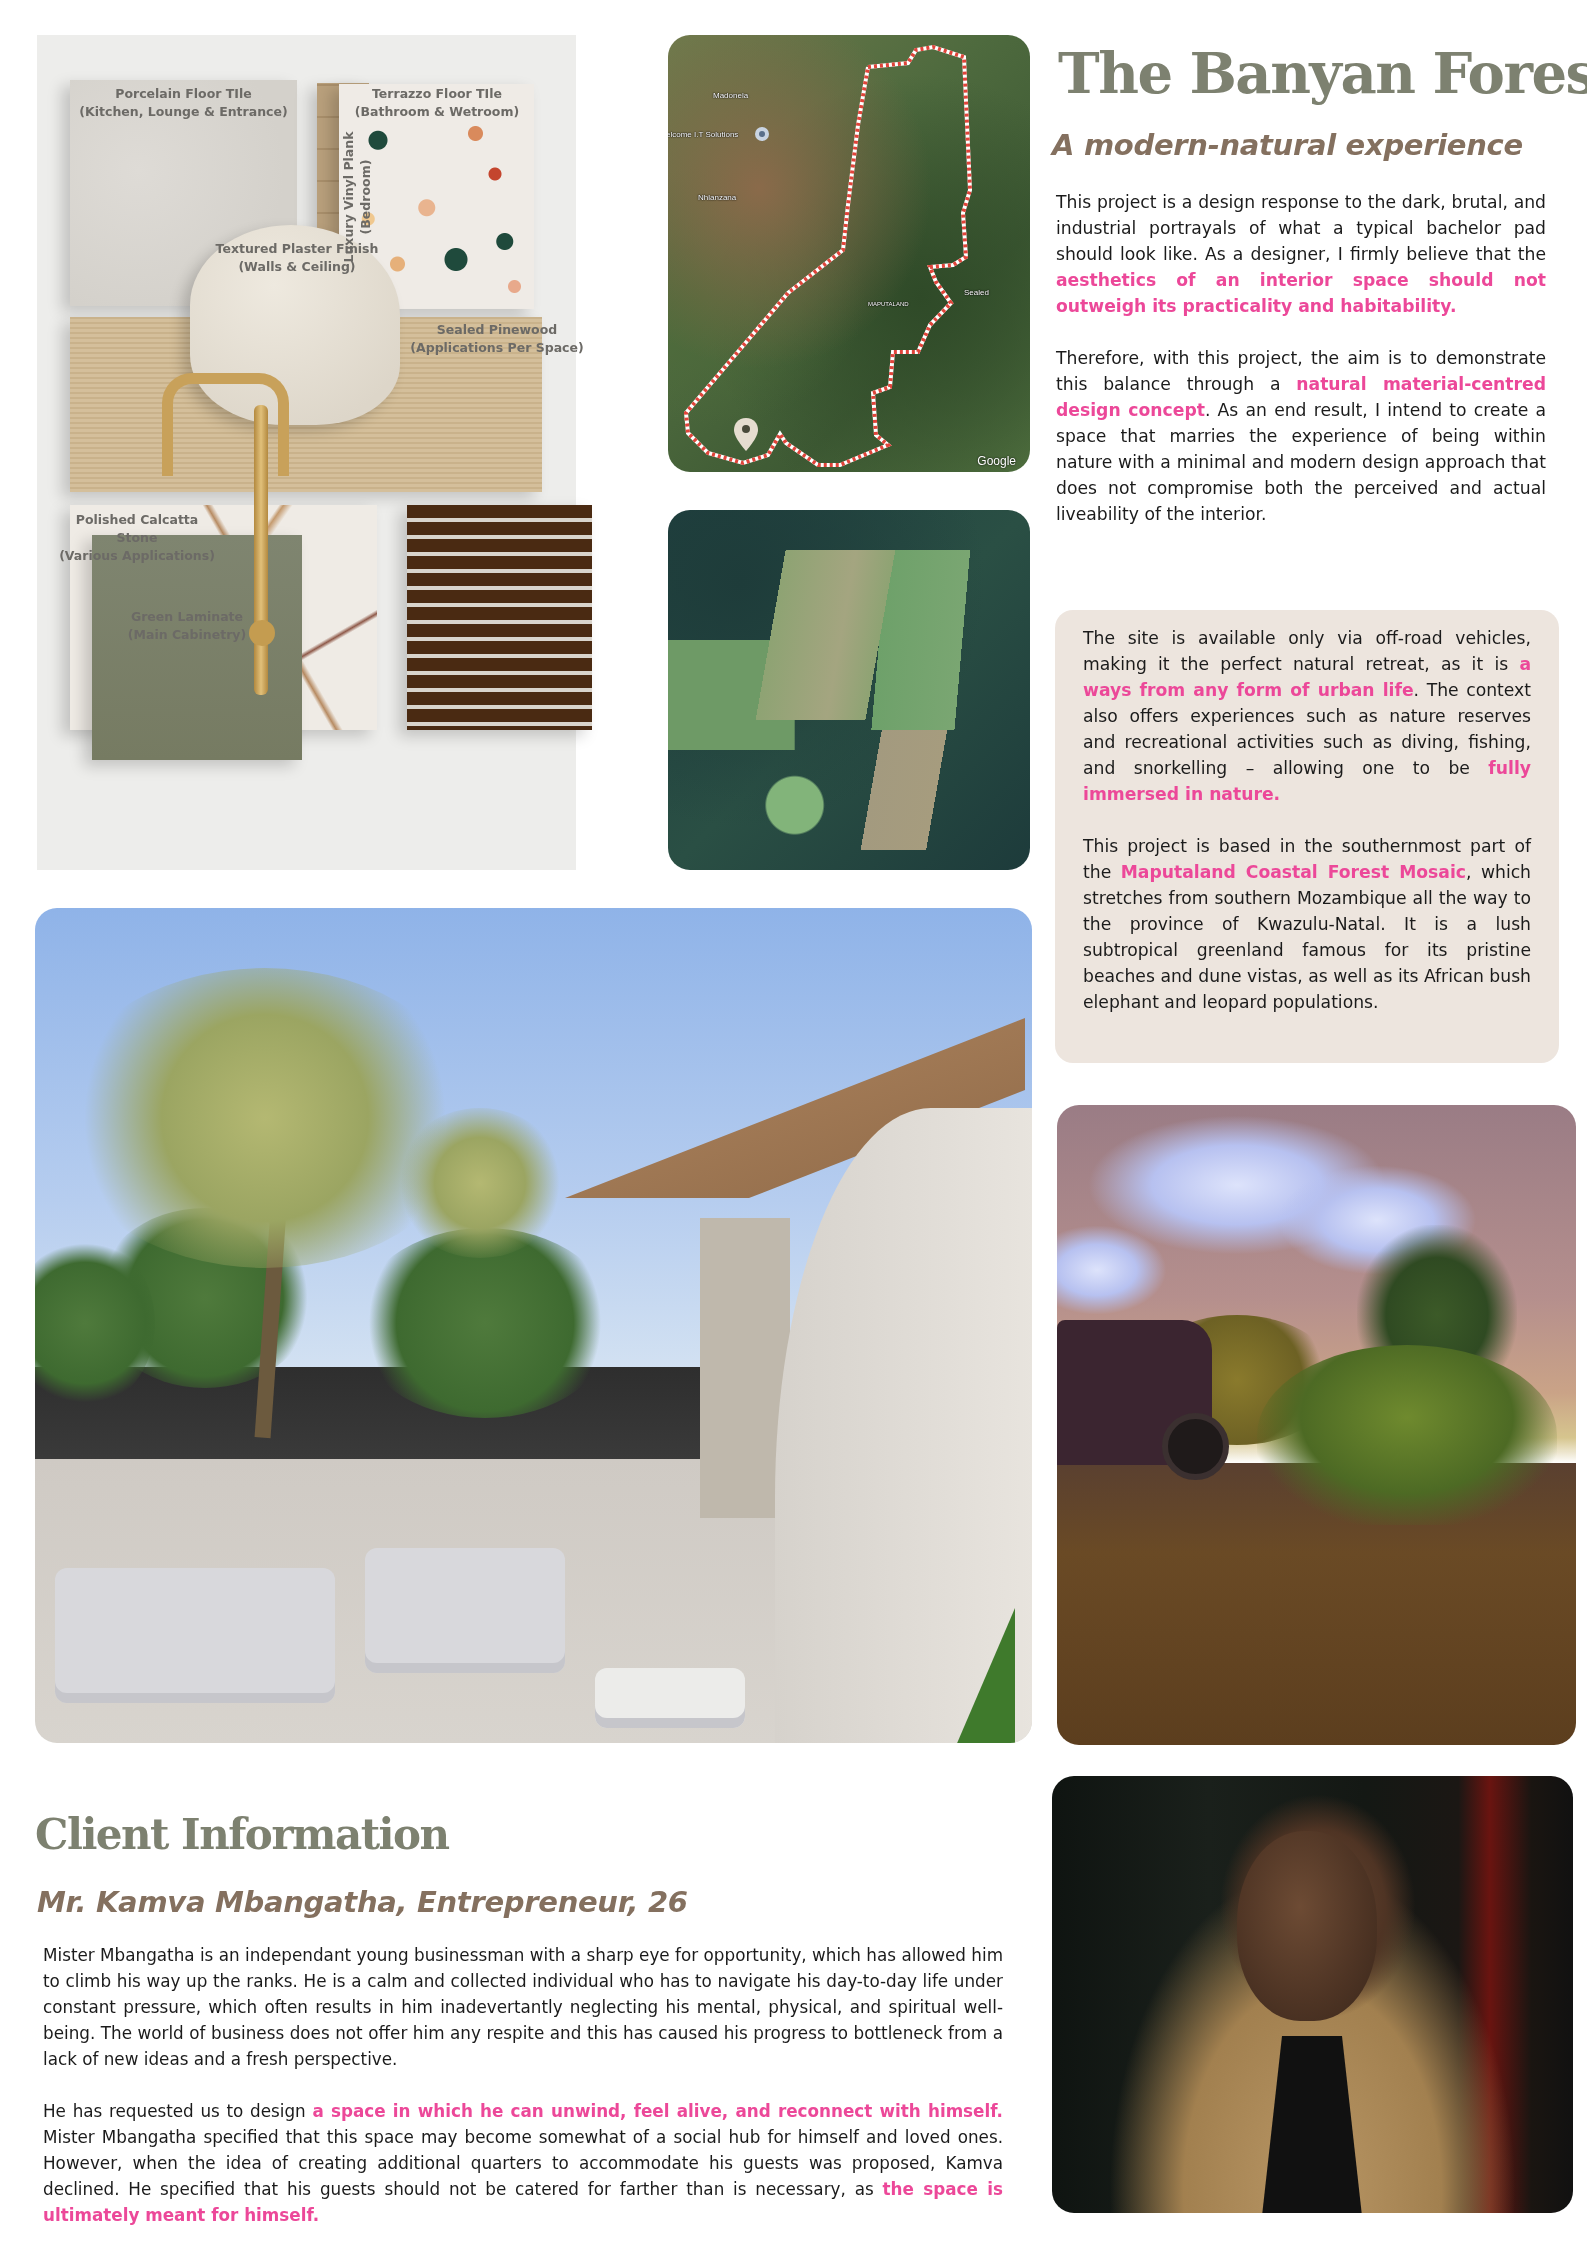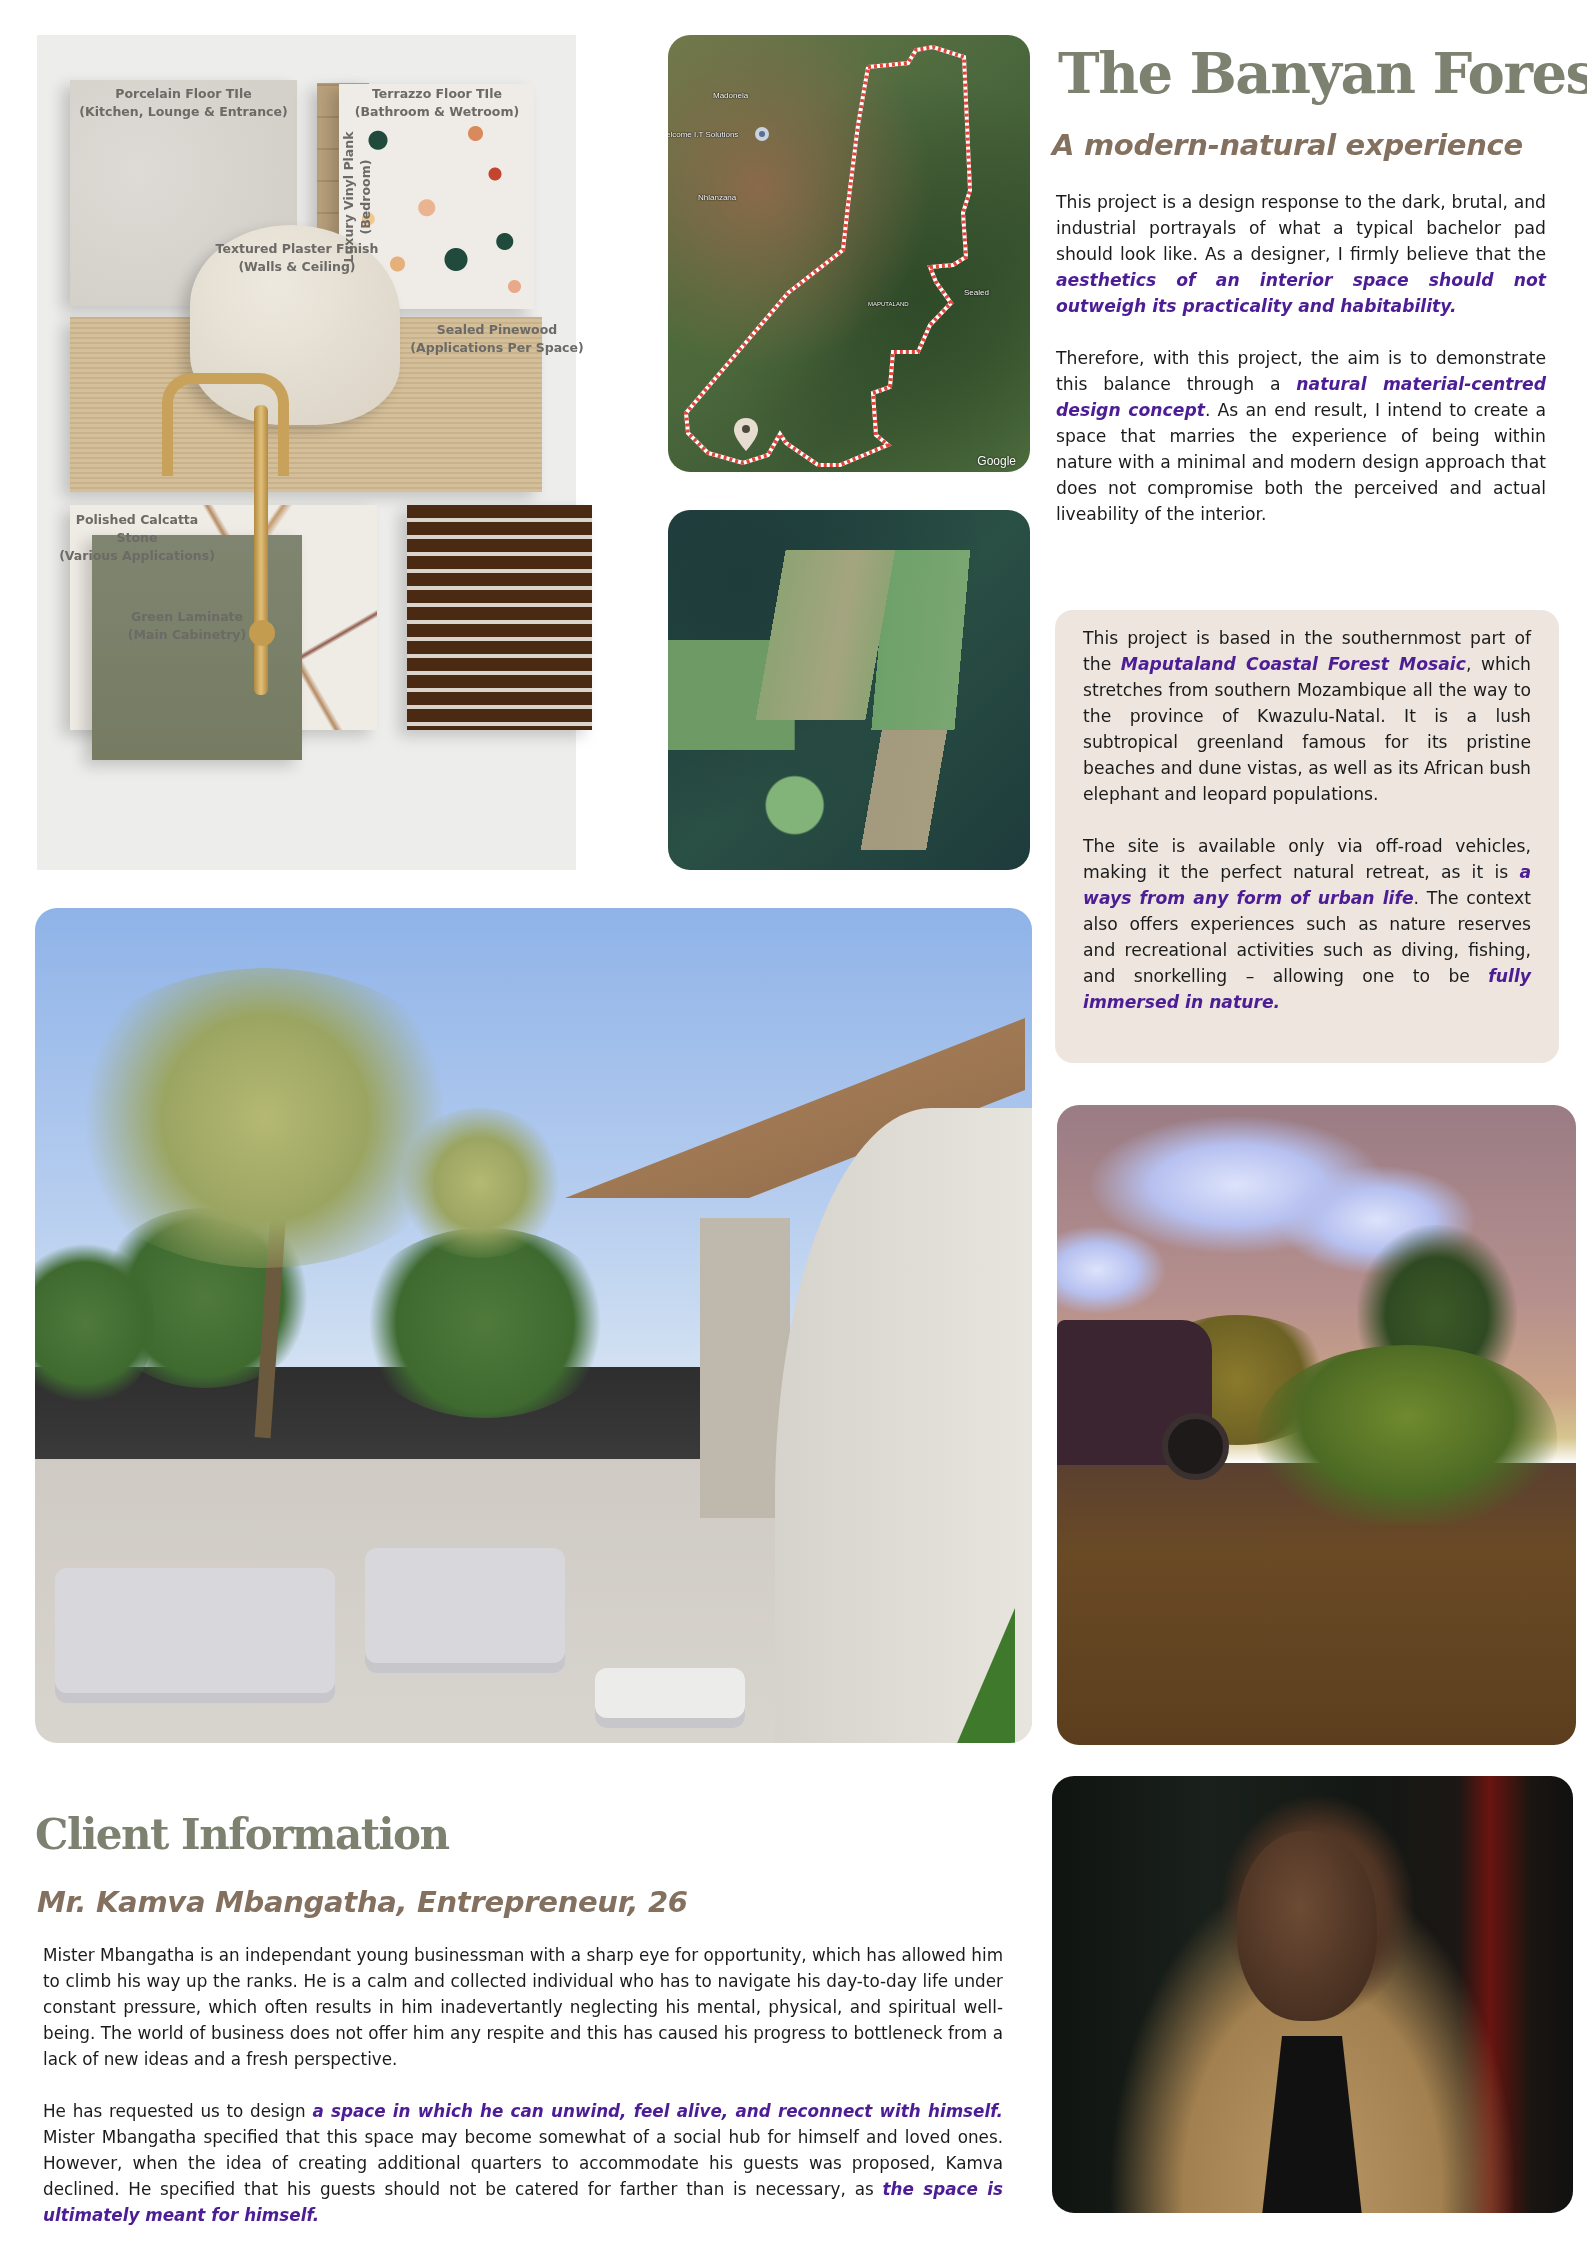--- a/index.html
+++ b/index.html
@@ -82,21 +82,21 @@
     left:1058px; top:38px; width:510px; font-family:"DejaVu Serif", serif; font-weight:bold;
     font-size:56px; line-height:70px; color:#7d8170; letter-spacing:-1.5px; white-space:nowrap;
   }
   #subtitle {
     left:1052px; top:125px; width:510px; font-family:"DejaVu Sans", sans-serif; font-weight:bold;
     font-style:italic; font-size:29px; line-height:40px; color:#84705f; white-space:nowrap; letter-spacing:-0.3px;
   }
   .body-text {
     font-family:"DejaVu Sans", sans-serif; font-size:17.2px; line-height:26px; text-align:justify; color:#1b1b1b;
   }
-  .hl { color:#4c1d95; font-weight:bold; font-style:italic; }
+  .hl { color:#ec4899; font-weight:bold; }
   #intro { left:1056px; top:189px; width:490px; }
   #intro p { margin:0 0 26px 0; }
   #context-box { left:1055px; top:610px; width:504px; height:453px; background:#ede5de; border-radius:18px; }
   #context-text { left:1083px; top:625px; width:448px; }
   #context-text p { margin:0 0 26px 0; }
 
   
   #render-patio { left:35px; top:908px; width:980px; height:835px;
     background:
       linear-gradient(180deg, #8fb3e8 0, #b6cdef 35%, #d2e1f2 55%, transparent 55%),
@@ -223,22 +223,22 @@
 <div id="title" class="abs">The Banyan Forest</div>
 <div id="subtitle" class="abs">A modern-natural experience</div>
 
 <div id="intro" class="abs body-text">
   <p><span>This project is a design response to the dark, brutal, and industrial portrayals of what a typical bachelor pad should look like. As a designer, I firmly believe that the </span><span class="hl">aesthetics of an interior space should not outweigh its practicality and habitability.</span></p>
   <p><span>Therefore, with this project, the aim is to demonstrate this balance through a </span><span class="hl">natural material-centred design concept</span><span>. As an end result, I intend to create a space that marries the experience of being within nature with a minimal and modern design approach that does not compromise both the perceived and actual liveability of the interior.</span></p>
 </div>
 
 <div id="context-box" class="abs"></div>
 <div id="context-text" class="abs body-text">
+  <p><span>The site is available only via off-road vehicles, making it the perfect natural retreat, as it is </span><span class="hl">a ways from any form of urban life</span><span>. The context also offers experiences such as nature reserves and recreational activities such as diving, fishing, and snorkelling – allowing one to be </span><span class="hl">fully immersed in nature.</span></p>
   <p><span>This project is based in the southernmost part of the </span><span class="hl">Maputaland Coastal Forest Mosaic</span><span>, which stretches from southern Mozambique all the way to the province of Kwazulu-Natal. It is a lush subtropical greenland famous for its pristine beaches and dune vistas, as well as its African bush elephant and leopard populations.</span></p>
-  <p><span>The site is available only via off-road vehicles, making it the perfect natural retreat, as it is </span><span class="hl">a ways from any form of urban life</span><span>. The context also offers experiences such as nature reserves and recreational activities such as diving, fishing, and snorkelling – allowing one to be </span><span class="hl">fully immersed in nature.</span></p>
 </div>
 
 <div id="render-patio" class="abs rounded">
   <div class="tree" style="left:60px; top:300px; width:220px; height:180px;"></div>
   <div class="tree" style="left:320px; top:320px; width:260px; height:190px;"></div>
   <div class="tree" style="left:-20px; top:330px; width:140px; height:170px;"></div>
   <div class="palm-trunk" style="left:230px; top:230px; width:16px; height:300px; transform:rotate(4deg);"></div>
   <div class="palm-crown" style="left:20px; top:60px; width:420px; height:300px;"></div>
   <div class="palm-crown" style="left:360px; top:200px; width:170px; height:150px;"></div>
   <div class="abs" id="roof"></div>

